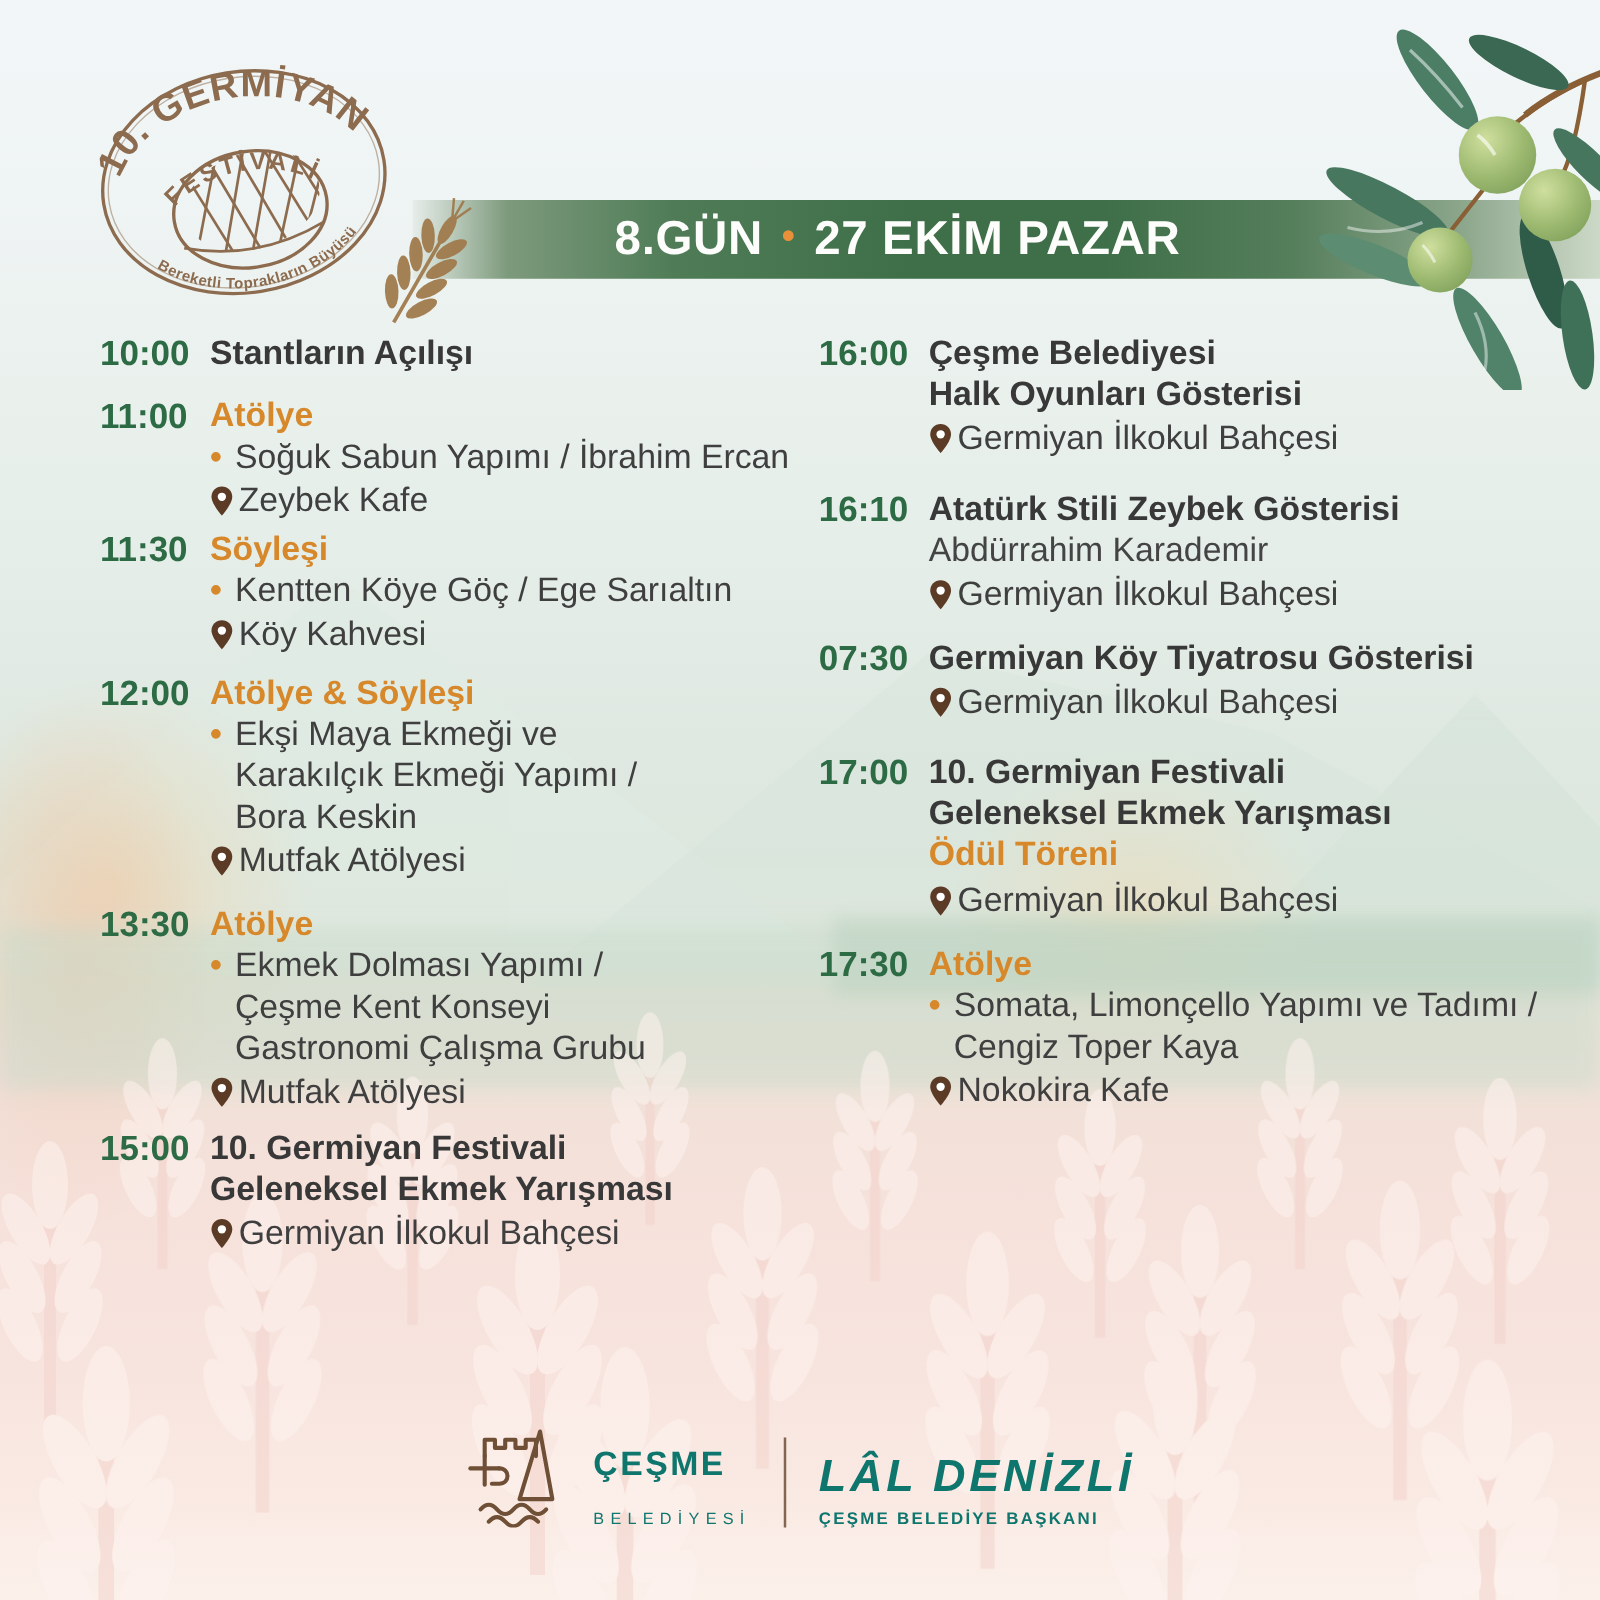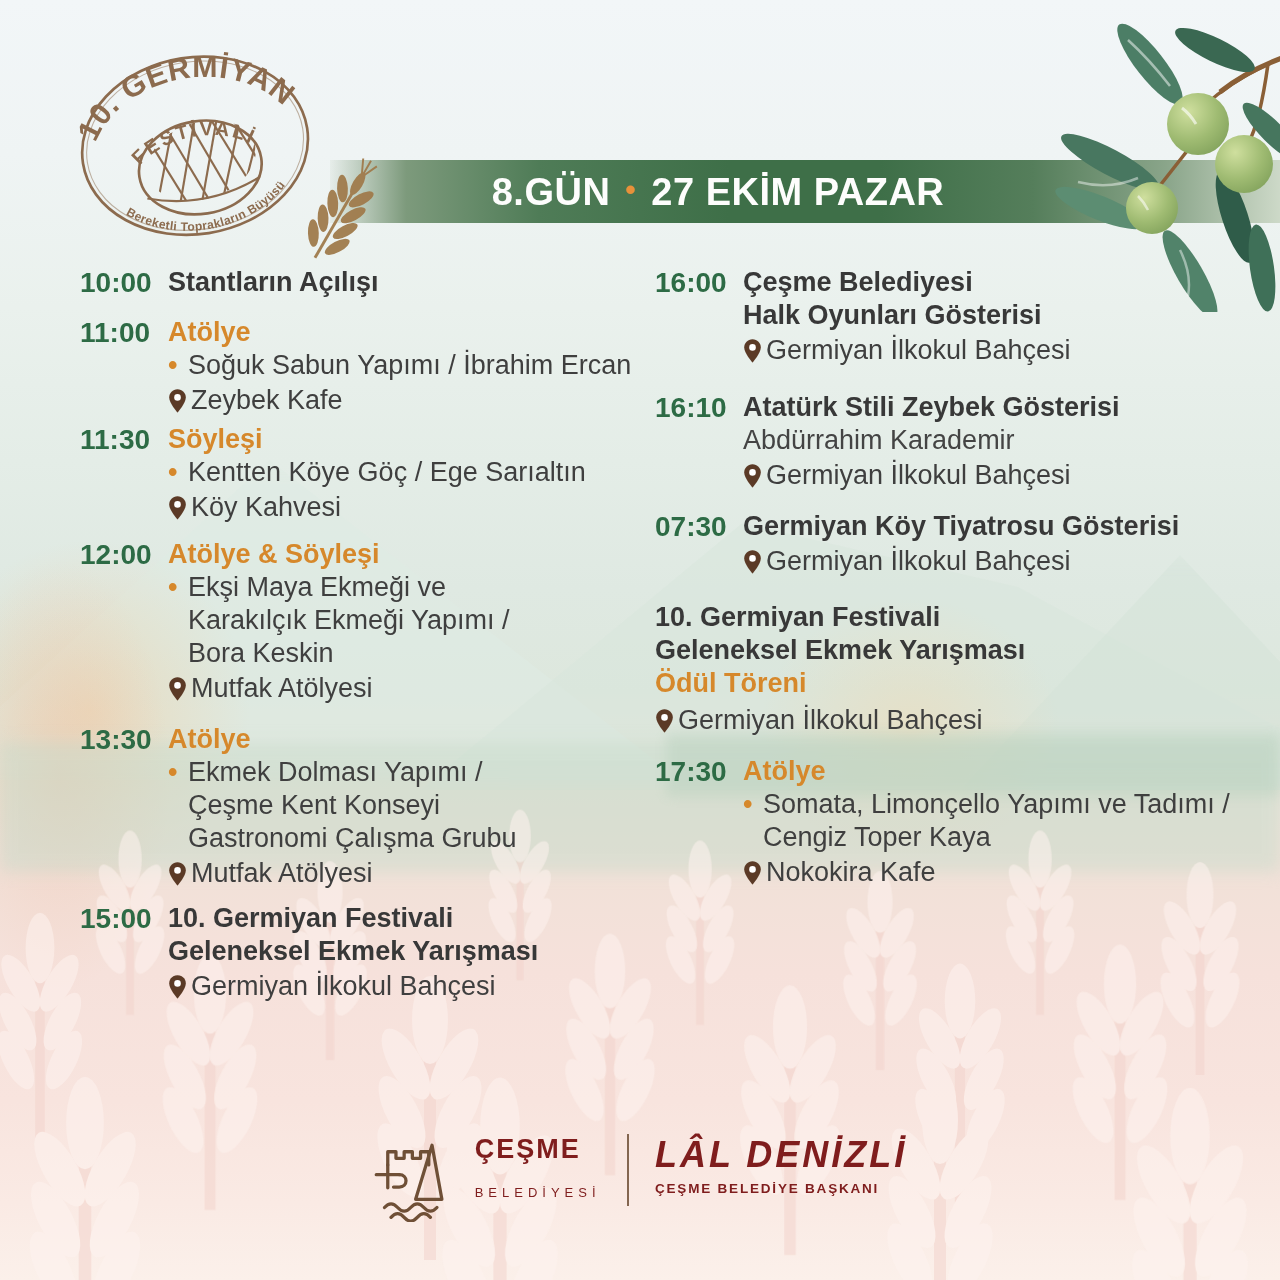--- a/index.html
+++ b/index.html
@@ -55,21 +55,21 @@
   .category{color:#d6882b;font-weight:bold;}
   .highlight{color:#d6882b;font-weight:bold;}
   .bullet-row{display:flex;}
   .bullet-dot{color:#d6882b;flex:0 0 20px;font-weight:bold;}
   .bullet-text{white-space:pre-line;color:#3f3f3f;}
   .loc-row{display:flex;align-items:center;margin-top:2px;color:#3f3f3f;}
   .pin{flex:0 0 auto;margin-right:4px;display:inline-flex;}
 
   
   .footer{position:absolute;left:0;right:0;top:1134px;display:flex;
-    justify-content:center;align-items:flex-start;gap:20px;color:#7f1d1d;}
+    justify-content:center;align-items:flex-end;gap:20px;color:#0f766e;}
   .cesme-logo{width:82px;height:88px;}
   .cesme-text{text-align:left;}
   .cesme-name{font-size:27px;font-weight:bold;letter-spacing:2px;}
   .cesme-sub{font-size:13px;letter-spacing:5px;margin-top:20px;}
   .footer-divider{width:2.5px;height:72px;background:#6f4f36;opacity:.85;margin:0 6px;}
   .mayor-name{font-size:36px;font-weight:bold;letter-spacing:3px;font-style:italic;}
   .mayor-title{font-size:13.5px;font-weight:bold;letter-spacing:1.8px;margin-top:5px;}
 </style>
 </head>
 <body>
@@ -367,20 +367,21 @@
             <path d="M12 1 C6 1 1.5 5.6 1.5 11.5 c0 7.5 10.5 19 10.5 19 s10.5-11.5 10.5-19 C22.5 5.6 18 1 12 1 z" fill="#5b3a26"></path>
             <circle cx="12" cy="11.5" r="4.2" fill="#ffffff"></circle>
           </svg>
       </span>
       <span>Germiyan İlkokul Bahçesi</span>
     </div>
   </div>
 </div>
 
 <div class="event ev-right" style="top:601px">
+  <div class="time">17:00</div>
   <div class="content">
     <div class="title">10. Germiyan Festivali
 Geleneksel Ekmek Yarışması</div>
     <div class="highlight">Ödül Töreni</div>
     <div class="loc-row" style="margin-top:4px">
       <span class="pin">
         <svg width="19" height="26" viewBox="0 0 24 32">
             <path d="M12 1 C6 1 1.5 5.6 1.5 11.5 c0 7.5 10.5 19 10.5 19 s10.5-11.5 10.5-19 C22.5 5.6 18 1 12 1 z" fill="#5b3a26"></path>
             <circle cx="12" cy="11.5" r="4.2" fill="#ffffff"></circle>
           </svg>

